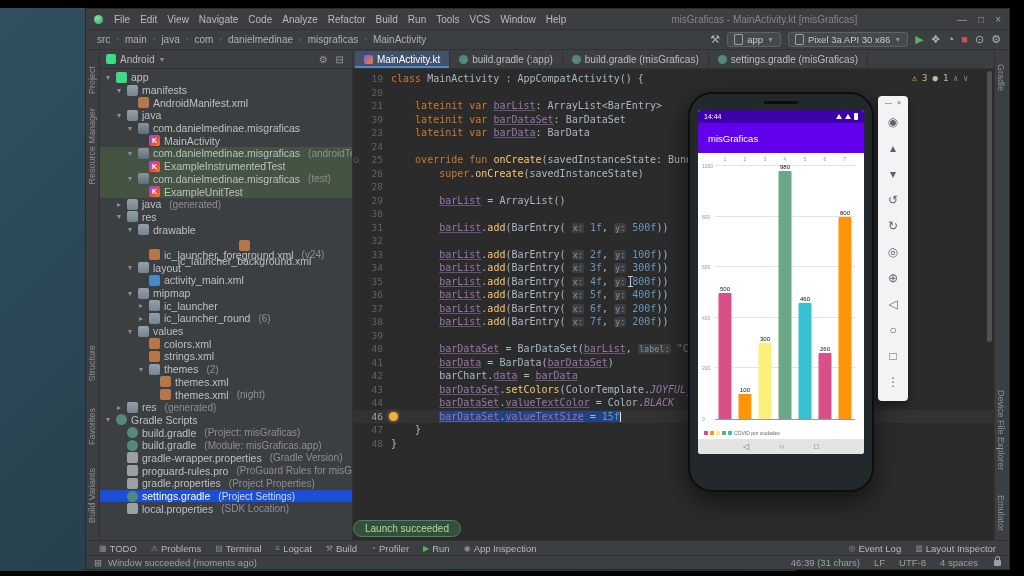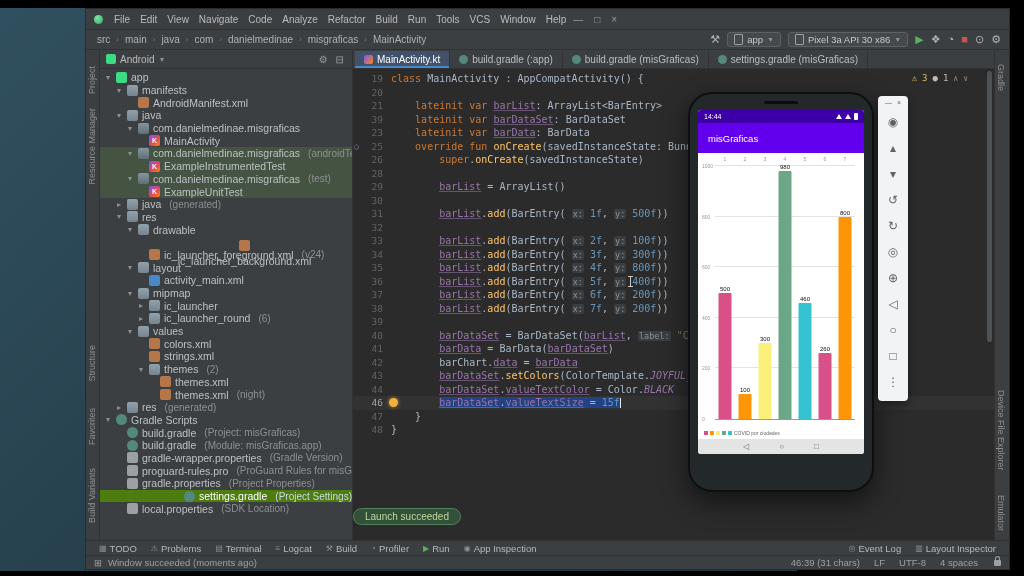--- a/index.html
+++ b/index.html
@@ -41,21 +41,21 @@
   .project{width:252px;background:#3C3F41;border-right:1px solid #323232;display:flex;
     flex-direction:column;flex:0 0 auto;min-height:0;}
   .phead{height:18px;display:flex;align-items:center;padding:0 6px;gap:4px;border-bottom:1px solid #323232;flex:0 0 auto;}
   .phead .andico{width:10px;height:10px;border-radius:2px;background:#3DDC84;}
   .phead .dd{font-size:7px;color:#8d8f91;}
   .phead .spacer{flex:1;}
   .phead .hico{color:#9a9c9e;font-size:10px;padding:0 2px;}
   .tree{flex:1;overflow:hidden;padding-top:2px;}
   .trow{height:12.7px;display:flex;align-items:center;gap:4px;white-space:nowrap;font-size:10.5px;color:#bdc0c3;}
   .trow .chev{width:8px;color:#8d8f91;font-size:8px;text-align:center;flex:0 0 auto;}
-  .trow.sel{background:#4d7c0f;color:#ffffff;justify-content:flex-end;}
+  .trow.sel{background:#1d4ed8;color:#ffffff;}
   .trow.grn{background:rgba(92,130,72,.30);}
   .x{color:#8d8f91;margin-left:4px;font-size:10px;}
   .trow.sel .x{color:#cfd8e8;}
   .ic{width:11px;height:11px;border-radius:2px;flex:0 0 auto;display:inline-block;
     font-size:7px;line-height:11px;text-align:center;color:#fff;font-weight:bold;}
   .ic.android{background:#3DDC84;}
   .ic.folder{background:linear-gradient(#93a1ab,#75848f);}
   .ic.pkg{background:linear-gradient(#8795a0,#5f6e79);}
   .ic.kt{background:linear-gradient(135deg,#7F52FF,#E44857 55%,#F88909);}
   .ic.xml{background:#b5764a;}
@@ -132,21 +132,21 @@
   .vlab{position:absolute;transform:translateX(-50%);font-size:6px;color:#111;white-space:nowrap;}
   .xlab{position:absolute;top:-10px;transform:translateX(-50%);font-size:5px;color:#999;}
   .legend{position:absolute;left:6px;bottom:3px;display:flex;align-items:center;gap:2px;font-size:5px;color:#666;}
   .lsq{width:4px;height:4px;flex:0 0 auto;}
   .pnav{height:15px;background:#E4E4E4;display:flex;align-items:center;justify-content:center;gap:30px;color:#6a6e71;font-size:8px;flex:0 0 auto;}
   .emutools{position:absolute;left:878px;top:96px;width:30px;background:#F1F3F4;border-radius:4px;
     box-shadow:0 4px 10px rgba(0,0,0,.4);z-index:41;display:flex;flex-direction:column;align-items:center;padding:3px 0 6px;}
   .ethead{display:flex;gap:5px;font-size:7px;color:#5f6368;margin-bottom:3px;}
   .etico{font-size:12px;color:#5f6368;height:26px;line-height:26px;}
   
-  .toast{position:absolute;left:353px;top:508px;z-index:45;background:#32503a;border:1px solid #50815a;
+  .toast{position:absolute;left:353px;top:520px;z-index:45;background:#32503a;border:1px solid #50815a;
     color:#BCD89B;font-size:10px;padding:2px 11px;border-radius:9px;font-family:"Liberation Sans",sans-serif;}
 </style>
 </head>
 <body>
 
 <div class="stage">
   <div class="desktop"></div>
 
   <div class="ide">
 
@@ -160,20 +160,21 @@
           <span class="mi">Code</span>
           <span class="mi">Analyze</span>
           <span class="mi">Refactor</span>
           <span class="mi">Build</span>
           <span class="mi">Run</span>
           <span class="mi">Tools</span>
           <span class="mi">VCS</span>
           <span class="mi">Window</span>
           <span class="mi">Help</span>
         </nav>
+      <div class="wtitle">misGraficas - MainActivity.kt [misGraficas]</div>
       <div class="wctrls" id="wctrls">
           <span class="wc">—</span>
           <span class="wc">□</span>
           <span class="wc">×</span>
         </div>
     </div>
 
     <div class="toolbar">
       <div class="crumbs" id="crumbs">
           <span class="crumb">src</span>
@@ -456,20 +457,21 @@
             <span class="chv">∨</span>
           </div>
           <div class="vscroll">
             <div class="vthumb"></div>
           </div>
         <div class="line"><span class="gut">19</span><span class="codeln"><span class="tk-kw">class </span><span class="tk-pl">MainActivity : AppCompatActivity() {</span></span></div>
             <div class="line"><span class="gut">20</span><span class="codeln"></span></div>
             <div class="line"><span class="gut">21</span><span class="codeln"><span class="tk-pl">    </span><span class="tk-kw">lateinit var </span><span class="tk-pu">barList</span><span class="tk-pl">: ArrayList&lt;BarEntry&gt;</span></span></div>
             <div class="line"><span class="gut">39</span><span class="codeln"><span class="tk-pl">    </span><span class="tk-kw">lateinit var </span><span class="tk-pu">barDataSet</span><span class="tk-pl">: BarDataSet</span></span></div>
             <div class="line"><span class="gut">23</span><span class="codeln"><span class="tk-pl">    </span><span class="tk-kw">lateinit var </span><span class="tk-pu">barData</span><span class="tk-pl">: BarData</span></span></div>
+            <div class="line"><span class="gut">24</span><span class="codeln"></span></div>
             <div class="line"><span class="gut">25<span class="gmark">○</span></span><span class="codeln"><span class="tk-pl">    </span><span class="tk-kw">override fun </span><span class="tk-fn">onCreate</span><span class="tk-pl">(savedInstanceState: Bundle?) {</span></span></div>
             <div class="line"><span class="gut">26</span><span class="codeln"><span class="tk-pl">        </span><span class="tk-kw">super</span><span class="tk-pl">.</span><span class="tk-fn">onCreate</span><span class="tk-pl">(savedInstanceState)</span></span></div>
             <div class="line"><span class="gut">28</span><span class="codeln"></span></div>
             <div class="line"><span class="gut">29</span><span class="codeln"><span class="tk-pl">        </span><span class="tk-pu">barList</span><span class="tk-pl"> = ArrayList()</span></span></div>
             <div class="line"><span class="gut">30</span><span class="codeln"></span></div>
             <div class="line"><span class="gut">31</span><span class="codeln"><span class="tk-pl">        </span><span class="tk-pu">barList</span><span class="tk-pl">.</span><span class="tk-fn">add</span><span class="tk-pl">(BarEntry( </span><span class="tk-hint">x:</span><span class="tk-pl"> </span><span class="tk-num">1f</span><span class="tk-pl">, </span><span class="tk-hint">y:</span><span class="tk-pl"> </span><span class="tk-num">500f</span><span class="tk-pl">))</span></span></div>
             <div class="line"><span class="gut">32</span><span class="codeln"></span></div>
             <div class="line"><span class="gut">33</span><span class="codeln"><span class="tk-pl">        </span><span class="tk-pu">barList</span><span class="tk-pl">.</span><span class="tk-fn">add</span><span class="tk-pl">(BarEntry( </span><span class="tk-hint">x:</span><span class="tk-pl"> </span><span class="tk-num">2f</span><span class="tk-pl">, </span><span class="tk-hint">y:</span><span class="tk-pl"> </span><span class="tk-num">100f</span><span class="tk-pl">))</span></span></div>
             <div class="line"><span class="gut">34</span><span class="codeln"><span class="tk-pl">        </span><span class="tk-pu">barList</span><span class="tk-pl">.</span><span class="tk-fn">add</span><span class="tk-pl">(BarEntry( </span><span class="tk-hint">x:</span><span class="tk-pl"> </span><span class="tk-num">3f</span><span class="tk-pl">, </span><span class="tk-hint">y:</span><span class="tk-pl"> </span><span class="tk-num">300f</span><span class="tk-pl">))</span></span></div>
             <div class="line"><span class="gut">35</span><span class="codeln"><span class="tk-pl">        </span><span class="tk-pu">barList</span><span class="tk-pl">.</span><span class="tk-fn">add</span><span class="tk-pl">(BarEntry( </span><span class="tk-hint">x:</span><span class="tk-pl"> </span><span class="tk-num">4f</span><span class="tk-pl">, </span><span class="tk-hint">y:</span><span class="tk-pl"> </span><span class="tk-num">800f</span><span class="tk-pl">))</span></span></div>

